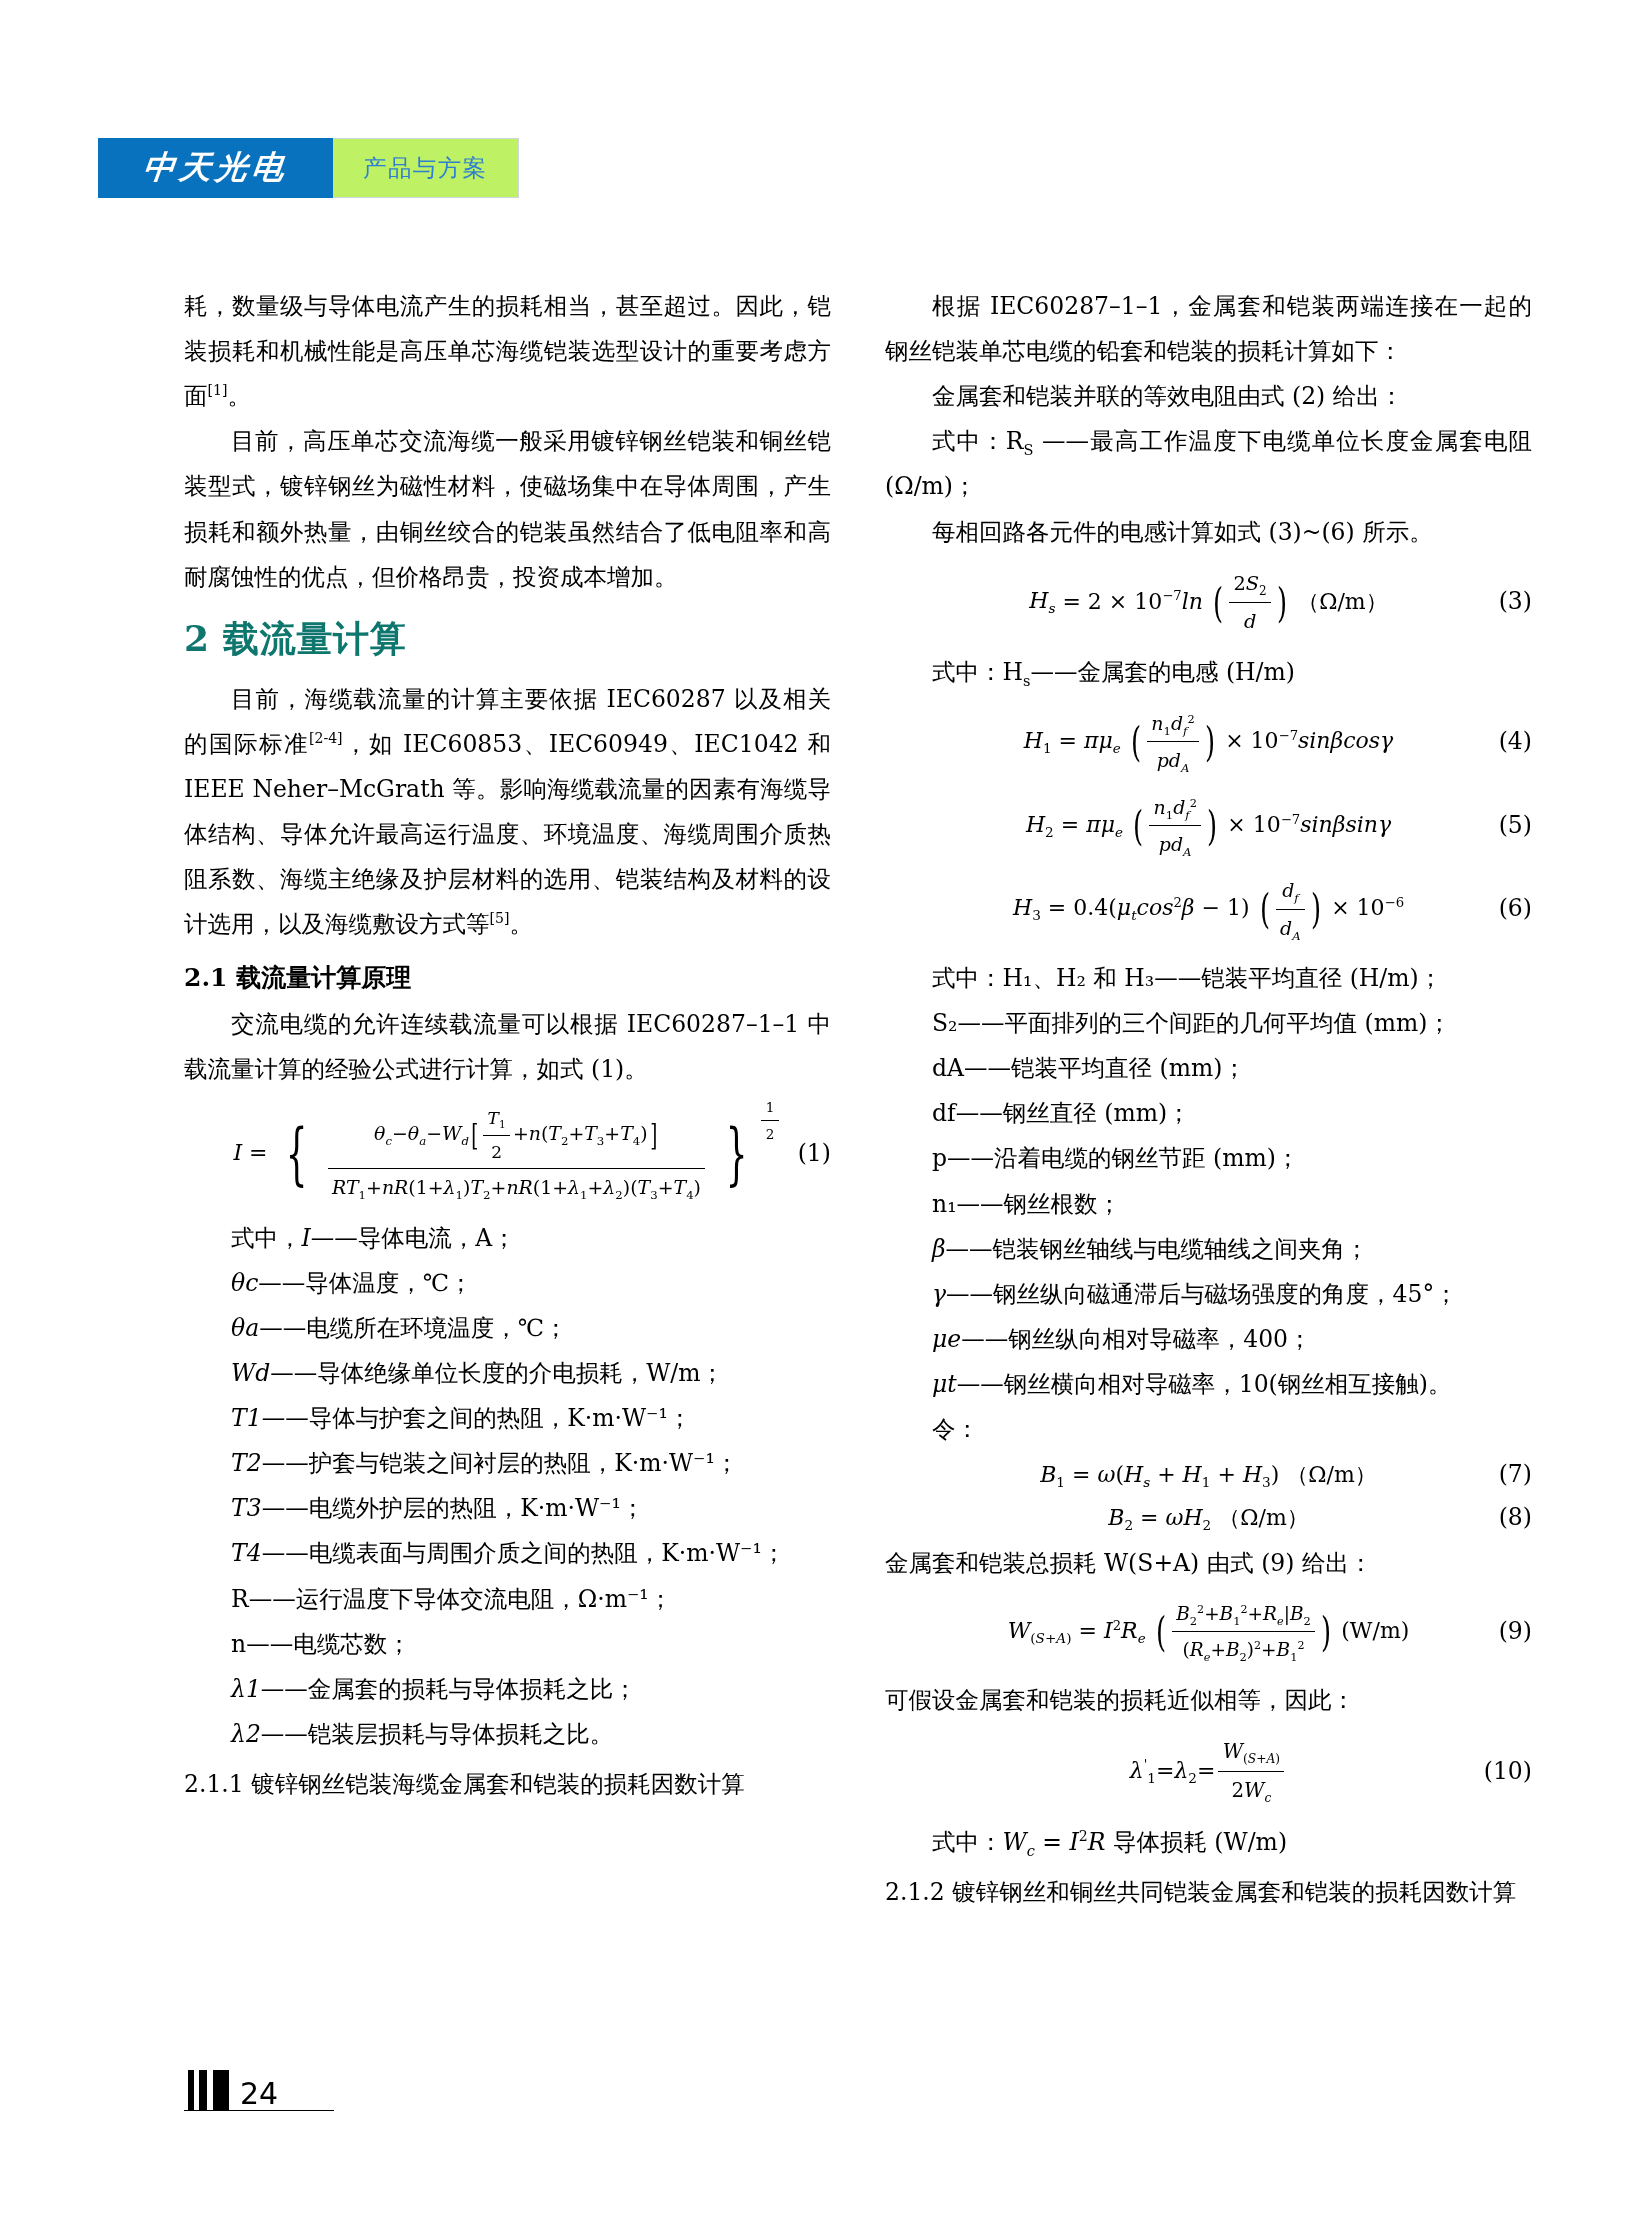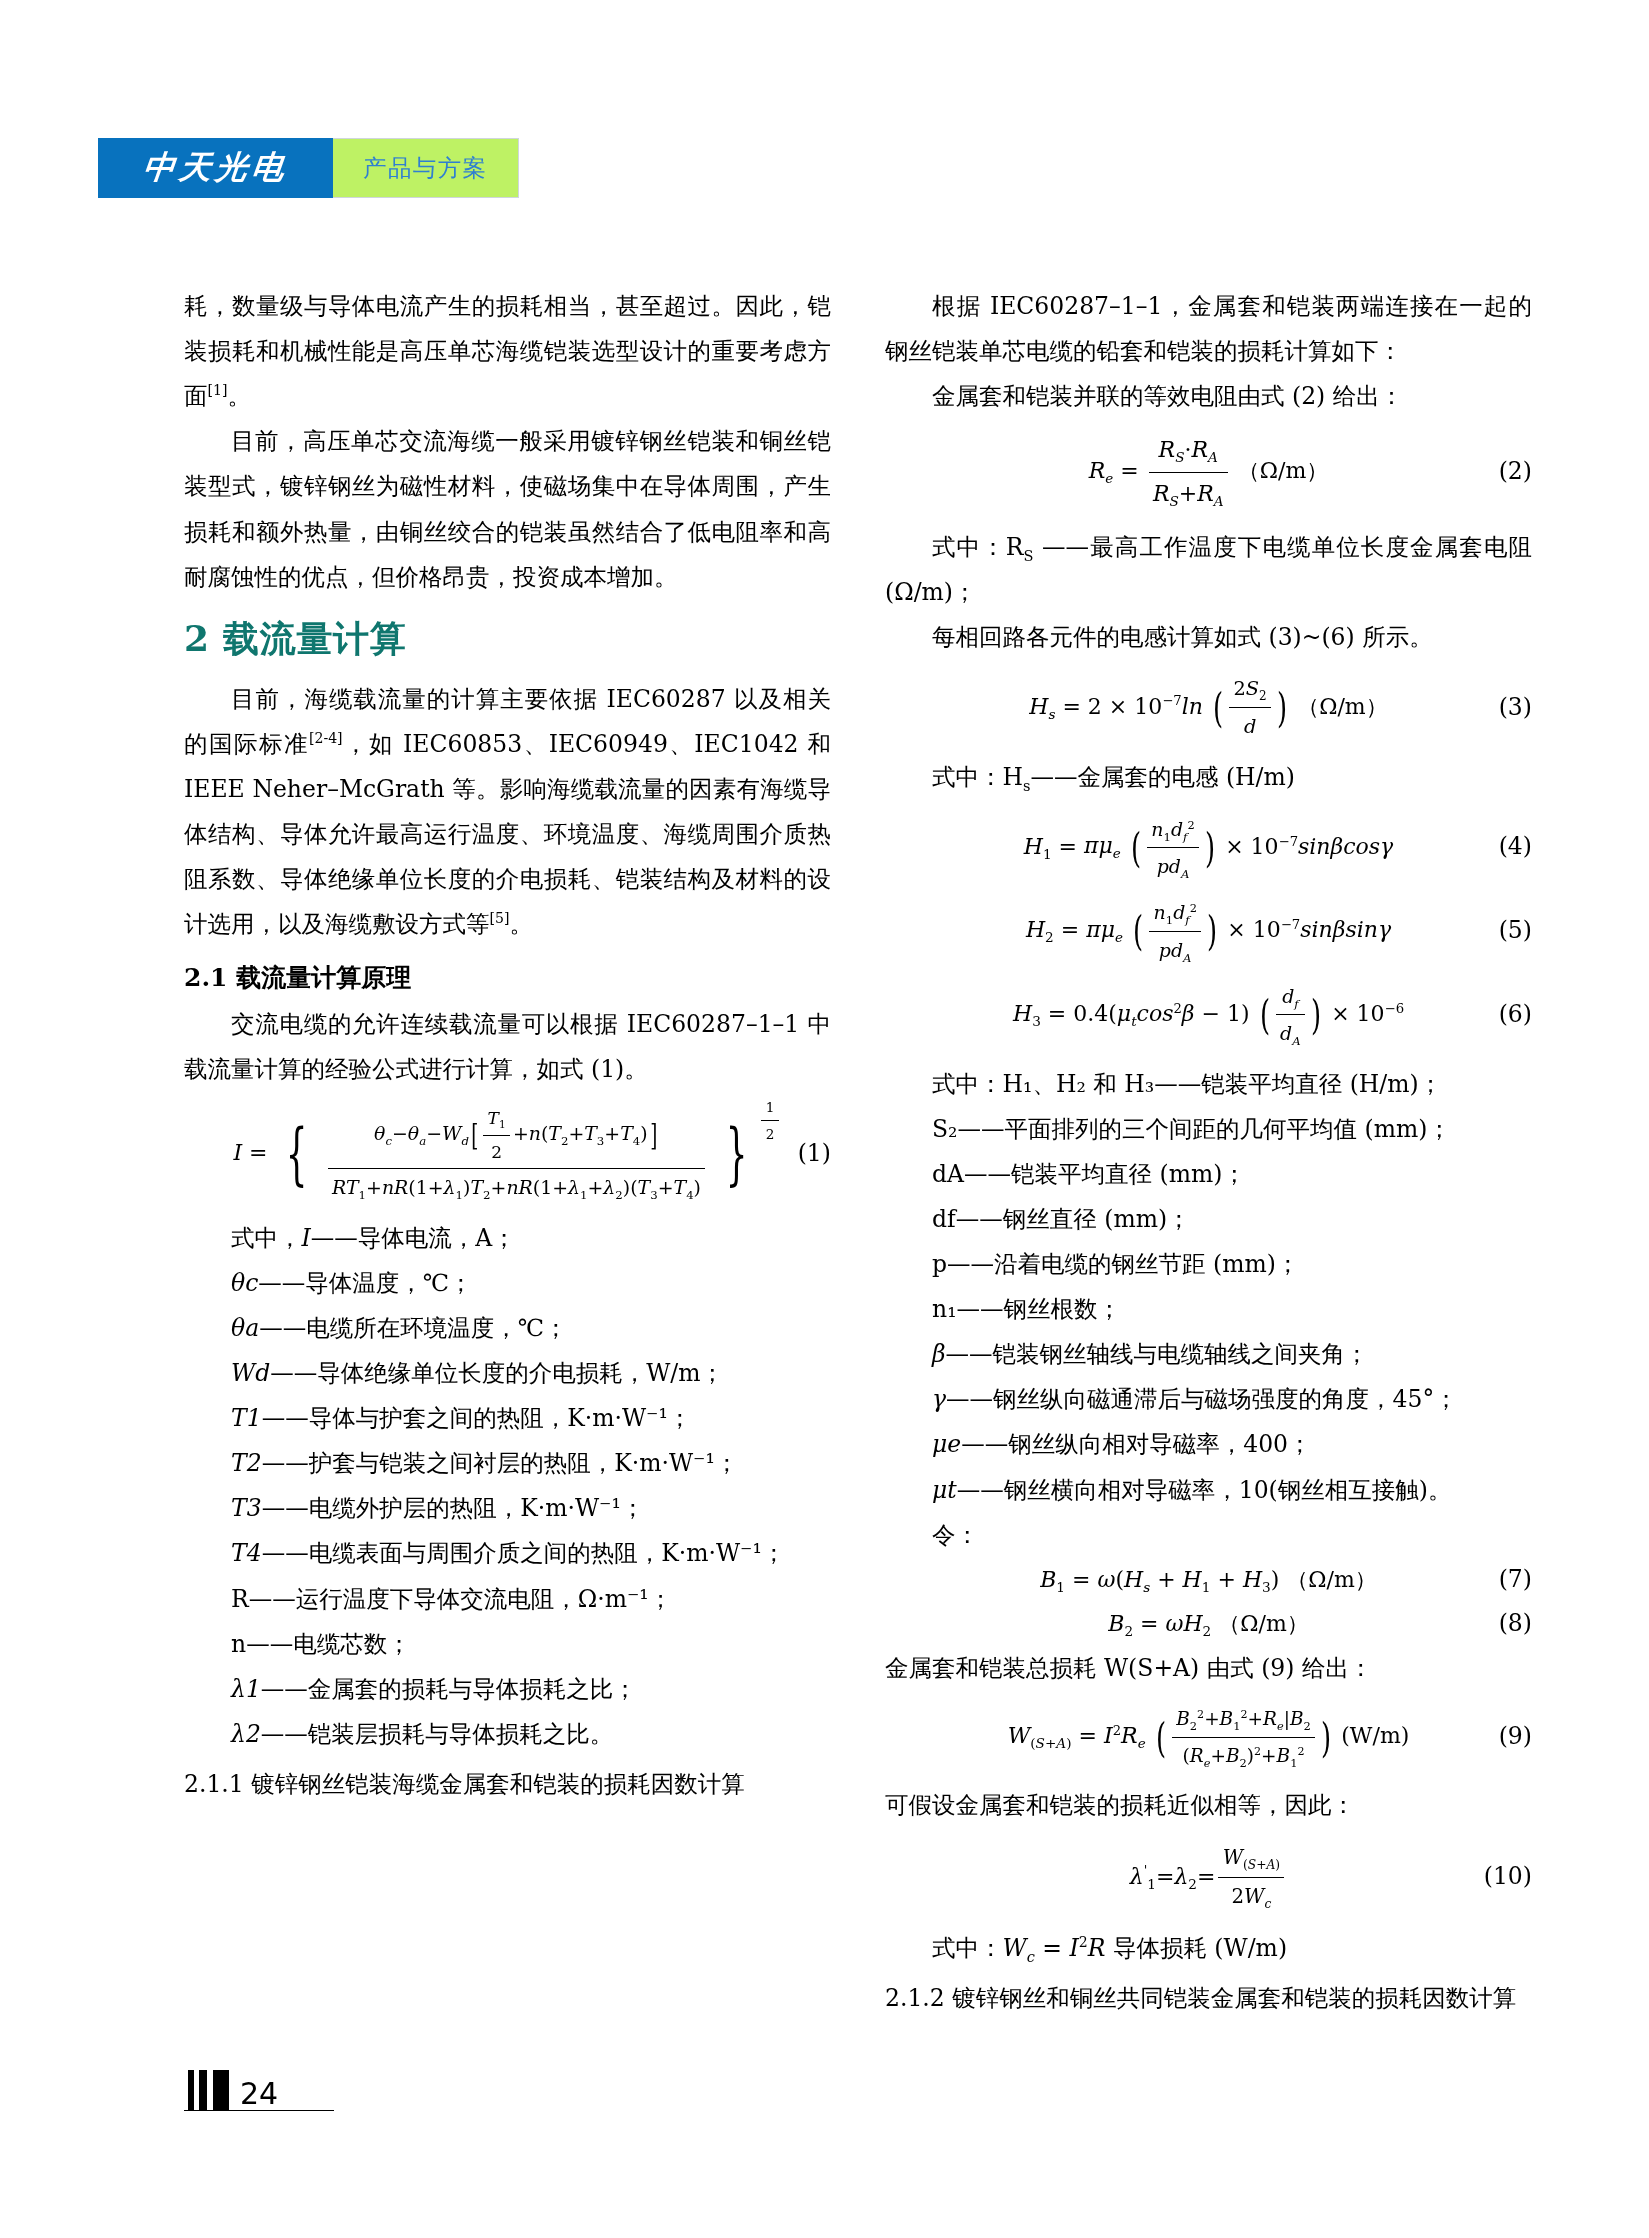--- a/index.html
+++ b/index.html
@@ -175,21 +175,21 @@
   </div>
 
   <div class="col col-left">
 
     <p class="noindent"><span>耗，数量级与导体电流产生的损耗相当，甚至超过。因此，铠装损耗和机械性能是高压单芯海缆铠装选型设计的重要考虑方面</span><sup>[1]</sup><span>。</span></p>
 
     <p class="indent">目前，高压单芯交流海缆一般采用镀锌钢丝铠装和铜丝铠装型式，镀锌钢丝为磁性材料，使磁场集中在导体周围，产生损耗和额外热量，由铜丝绞合的铠装虽然结合了低电阻率和高耐腐蚀性的优点，但价格昂贵，投资成本增加。</p>
 
     <div class="h2">2 载流量计算</div>
 
-    <p class="indent"><span>目前，海缆载流量的计算主要依据 IEC60287 以及相关的国际标准</span><sup>[2-4]</sup><span>，如 IEC60853、IEC60949、IEC1042 和 IEEE Neher–McGrath 等。影响海缆载流量的因素有海缆导体结构、导体允许最高运行温度、环境温度、海缆周围介质热阻系数、导体绝缘单位长度的介电损耗、铠装结构及材料的设计选用，以及海缆敷设方式等</span><sup>[5]</sup><span>。</span></p>
+    <p class="indent"><span>目前，海缆载流量的计算主要依据 IEC60287 以及相关的国际标准</span><sup>[2-4]</sup><span>，如 IEC60853、IEC60949、IEC1042 和 IEEE Neher–McGrath 等。影响海缆载流量的因素有海缆导体结构、导体允许最高运行温度、环境温度、海缆周围介质热阻系数、海缆主绝缘及护层材料的选用、铠装结构及材料的设计选用，以及海缆敷设方式等</span><sup>[5]</sup><span>。</span></p>
 
     <div class="h3">2.1 载流量计算原理</div>
 
     <p class="indent">交流电缆的允许连续载流量可以根据 IEC60287–1–1 中载流量计算的经验公式进行计算，如式 (1)。</p>
 
     <div class="eq-row">
       <div class="eq-body">
         <span class="it">I</span> =
         <span class="brace-big">{</span>
         <span class="frac small" style="font-size:0.86em;">
@@ -240,31 +240,20 @@
 
     <div class="h4">2.1.1 镀锌钢丝铠装海缆金属套和铠装的损耗因数计算</div>
   </div>
 
   <div class="col col-right">
 
     <p class="indent">根据 IEC60287–1–1，金属套和铠装两端连接在一起的钢丝铠装单芯电缆的铅套和铠装的损耗计算如下：</p>
 
     <p class="indent">金属套和铠装并联的等效电阻由式 (2) 给出：</p>
 
-    <div class="eq-row">
-      <div class="eq-body">
-        <i>R<sub>e</sub></i> =
-        <span class="frac">
-          <span class="num"><i>R<sub>S</sub></i>·<i>R<sub>A</sub></i></span>
-          <span class="den"><i>R<sub>S</sub></i>+<i>R<sub>A</sub></i></span>
-        </span>
-        <span>（Ω/m）</span>
-      </div>
-      <span class="eq-num">(2)</span>
-    </div>
 
     <p class="noindent" style="text-indent:47px;">
       <span>式中：</span>R<sub>S</sub> <span>——</span><span>最高工作温度下电缆单位长度金属套电阻 (Ω/m)；</span>
     </p>
 
 
     <p class="indent">每相回路各元件的电感计算如式 (3)~(6) 所示。</p>
 
     <div class="eq-row">
       <div class="eq-body">

